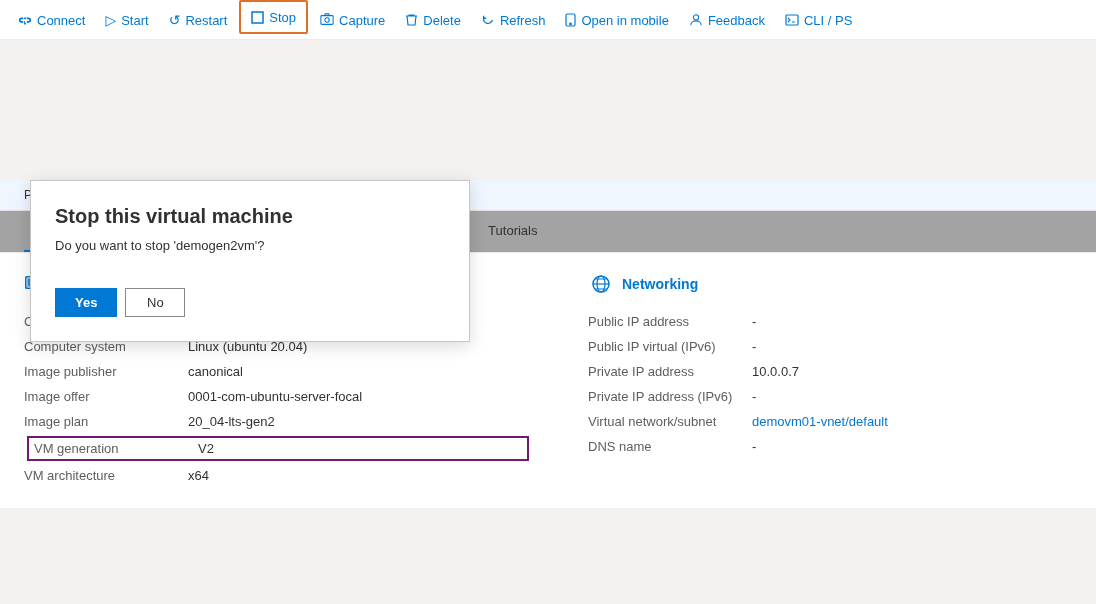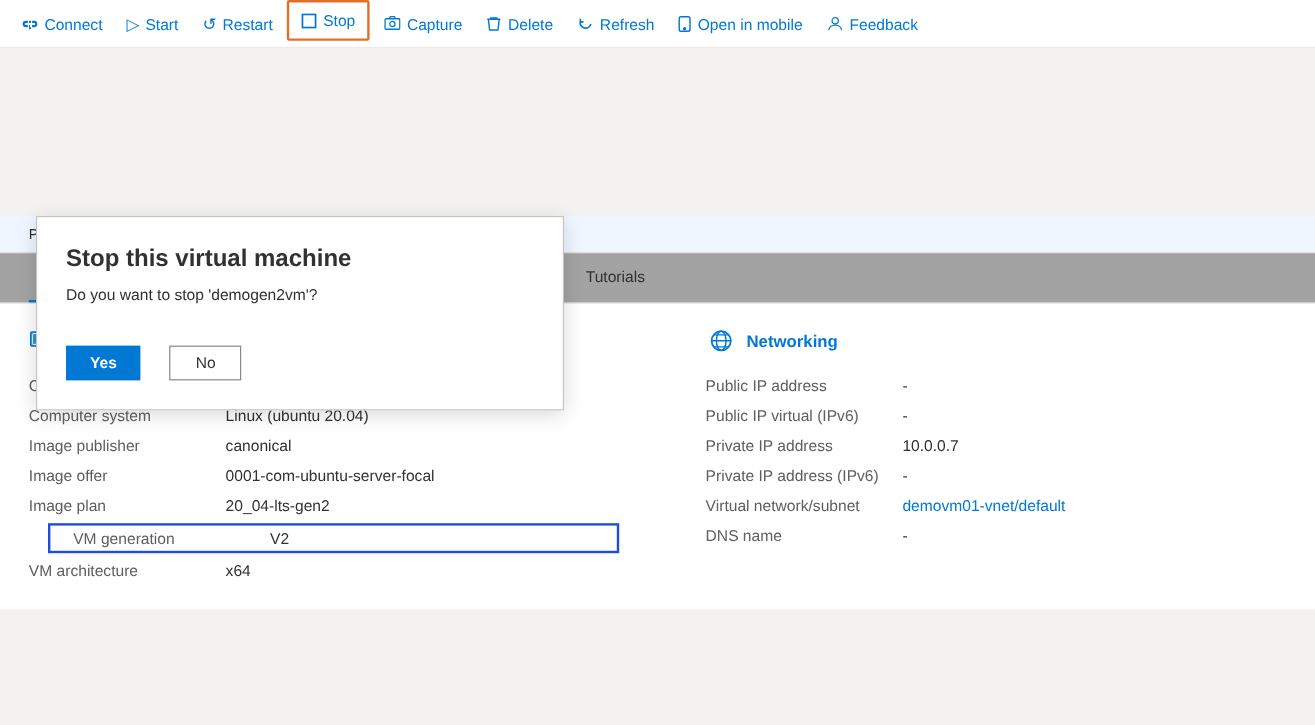--- a/index.html
+++ b/index.html
@@ -68,21 +68,21 @@
     .stop-popup-desc {
       font-size: 13px;
       color: #323130;
       margin-bottom: 35px;
     }
     .stop-popup-desc span {
       font-weight: 500;
     }
     .stop-popup-buttons {
       display: flex;
-      gap: 24px;
+      gap: 8px;
     }
     .btn-yes {
       background: #0078d4;
       color: #fff;
       border: none;
       padding: 6px 20px;
       font-size: 13px;
       cursor: pointer;
       font-weight: 600;
       min-width: 60px;
@@ -271,20 +271,29 @@
     <span>Open in mobile</span>
   </button>
   <button class="toolbar-item">
     <span class="icon">
       <svg width="14" height="14" viewBox="0 0 16 16" fill="none" stroke="#0078d4" stroke-width="1.2">
           <circle cx="8" cy="5" r="3"></circle>
           <path d="M2 14c0-3 2.7-5 6-5s6 2 6 5"></path>
         </svg>
     </span>
     <span>Feedback</span>
+  </button>
+  <button class="toolbar-item">
+    <span class="icon">
+      <svg width="14" height="12" viewBox="0 0 14 12" fill="none" stroke="#0078d4" stroke-width="1.2">
+          <rect x="1" y="1" width="12" height="10" rx="1"></rect>
+          <path d="M3 4l2 2-2 2M7 8h3"></path>
+        </svg>
+    </span>
+    <span>CLI / PS</span>
   </button>
 </div>
 
 <div class="page-content">
 
   <div class="stop-popup">
     <div class="stop-popup-title">Stop this virtual machine</div>
     <div class="stop-popup-desc">
       <span>Do you want to stop '<span>demogen2vm</span>'?</span>
     </div>
@@ -336,21 +345,21 @@
         <span class="prop-value">canonical</span>
       </div>
       <div class="prop-row">
         <span class="prop-label">Image offer</span>
         <span class="prop-value">0001-com-ubuntu-server-focal</span>
       </div>
       <div class="prop-row">
         <span class="prop-label">Image plan</span>
         <span class="prop-value">20_04-lts-gen2</span>
       </div>
-      <div class="prop-row highlighted" style="border:2px solid #1d4ed8; padding:3px 19px; margin: 2px 16px;">
+      <div class="prop-row highlighted" style="border:2px solid #701a75; padding:3px 5px; margin: 2px 3px;">
         <span class="prop-label">VM generation</span>
         <span class="prop-value">V2</span>
       </div>
       <div class="prop-row">
         <span class="prop-label">VM architecture</span>
         <span class="prop-value">x64</span>
       </div>
     </div>
 
     <div class="prop-section prop-section-right">

